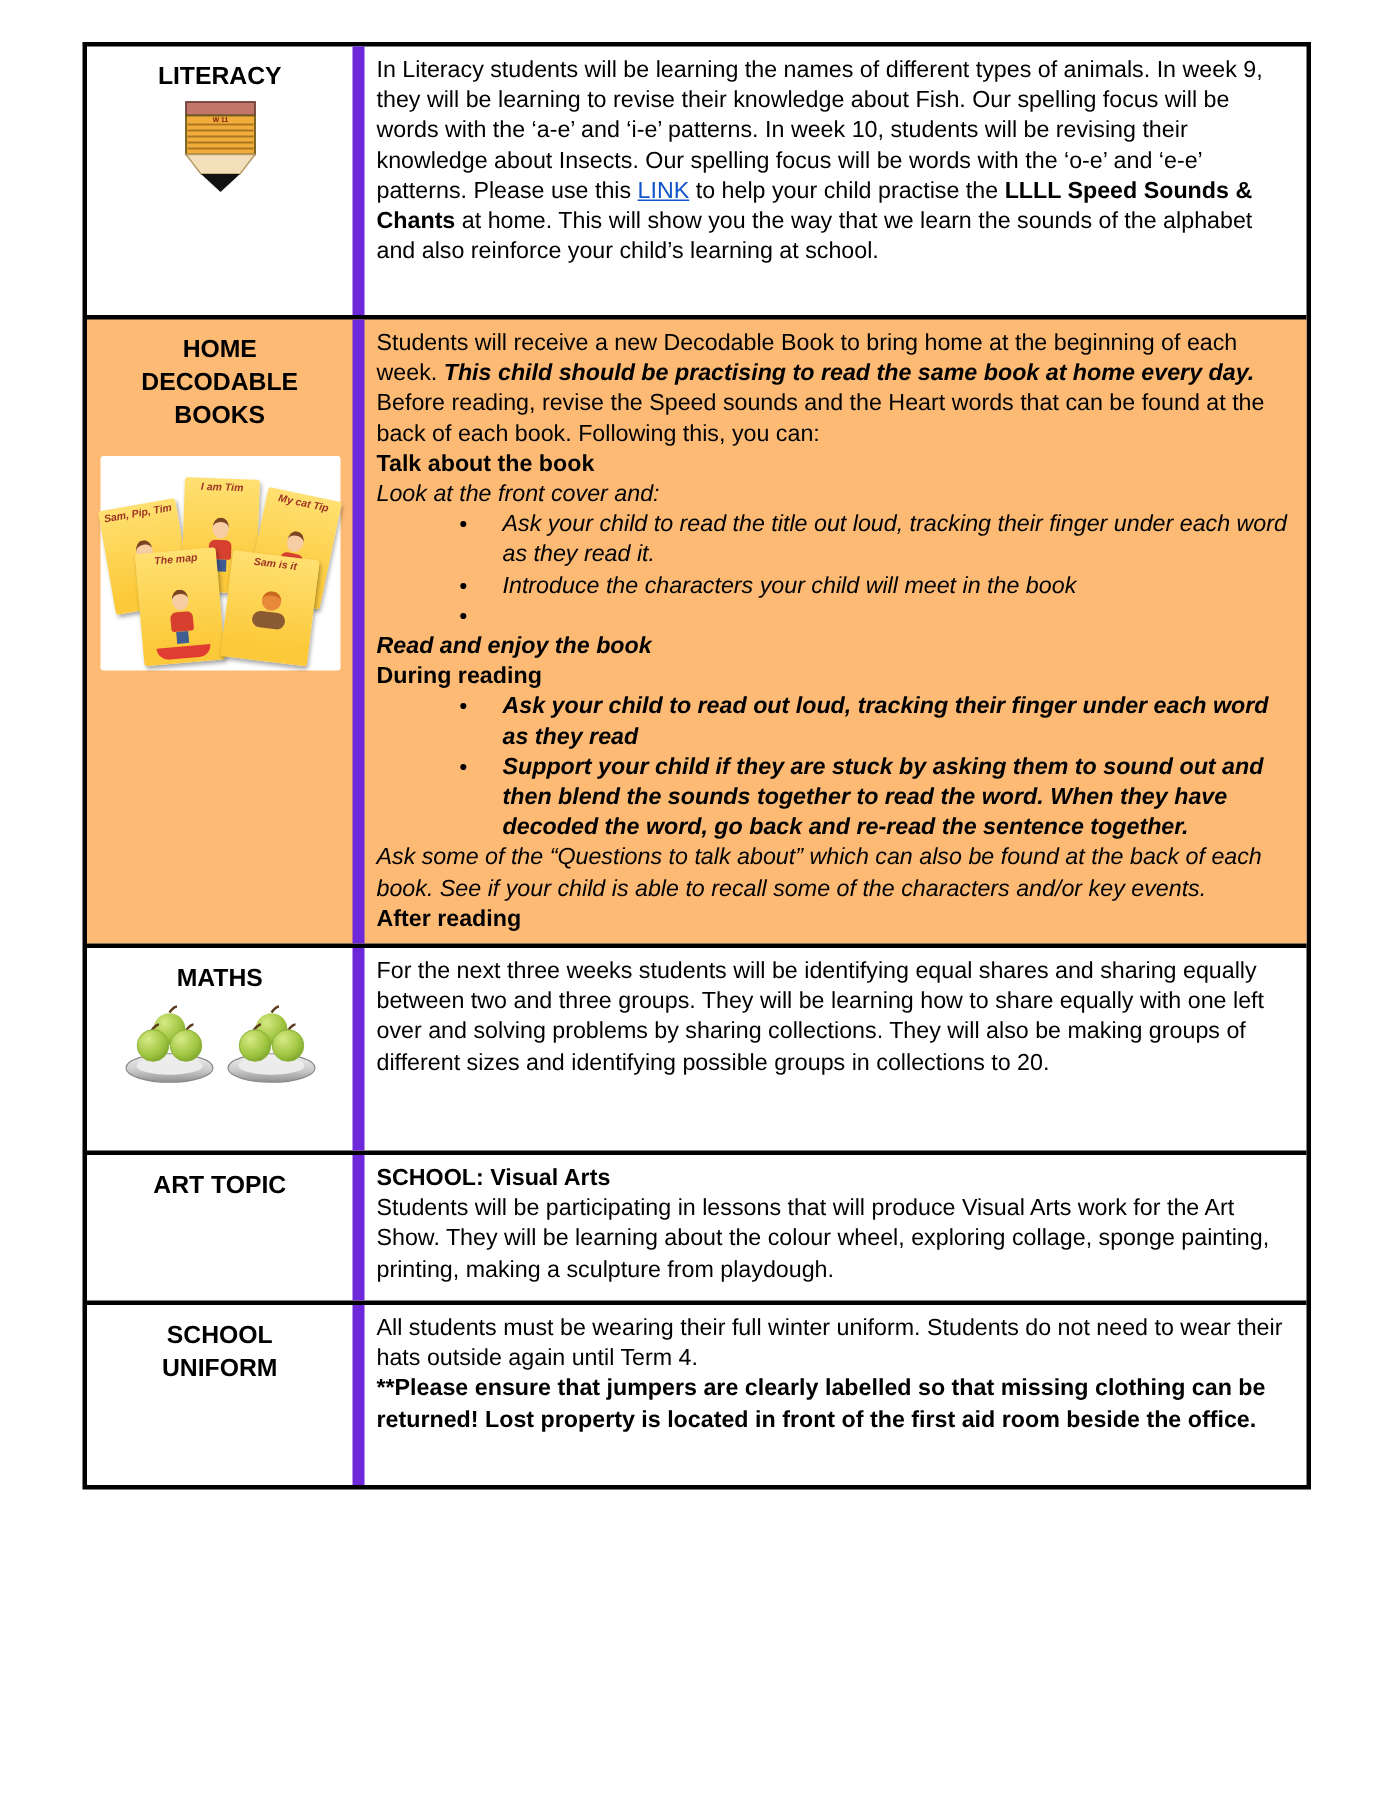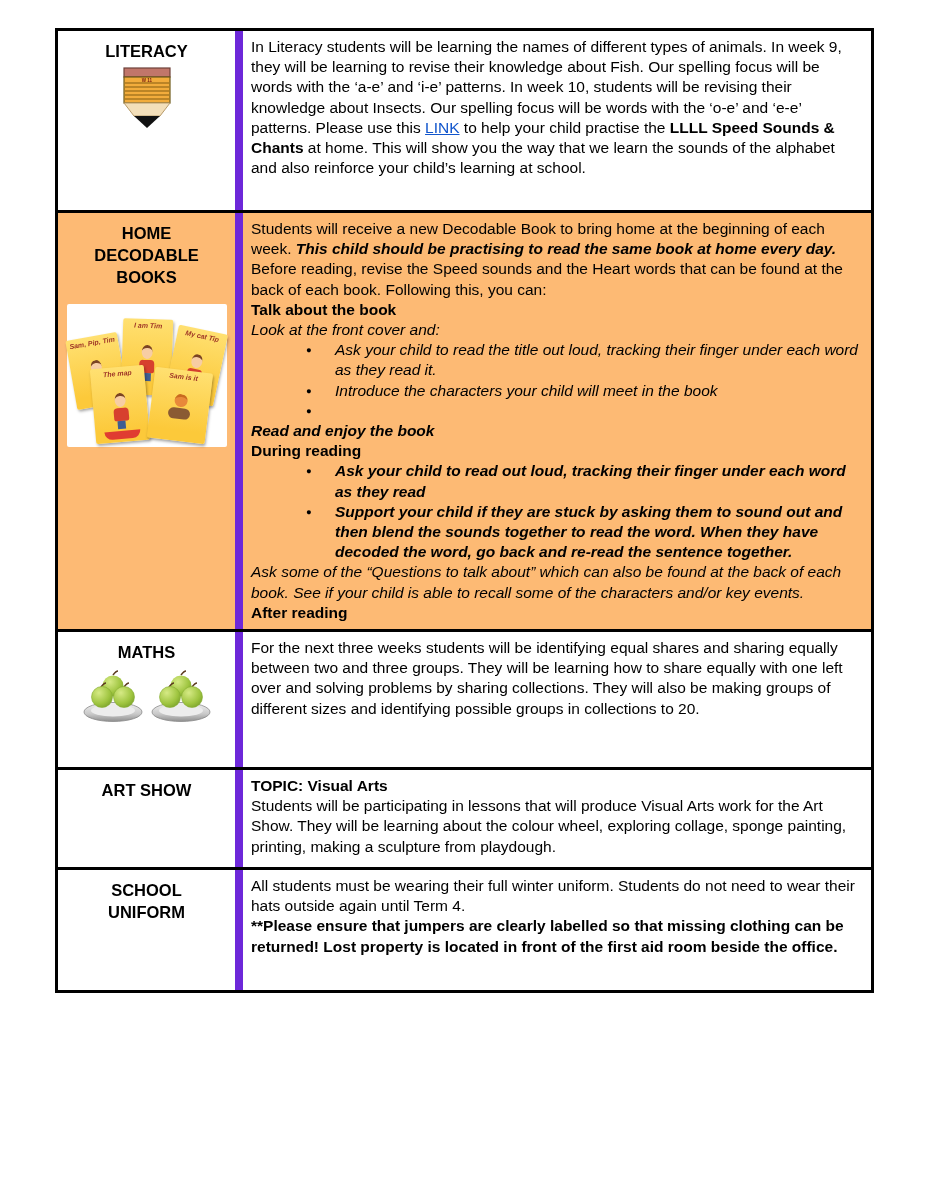--- a/index.html
+++ b/index.html
@@ -213,24 +213,24 @@
         </svg>
       </div>
     </div>
     <div class="cell body">
         <div class="para"><span class="ptext"><span>For the next three weeks students will be identifying equal shares and sharing equally between two and three groups. They will be learning how to share equally with one left over and solving problems by sharing collections. They will also be making groups of different sizes and identifying possible groups in collections to 20.</span></span></div>
       </div>
   </section>
 
   <section class="row r4">
     <div class="cell head">
-      <div class="head-label">ART SHOW</div>
-    </div>
-    <div class="cell body">
-        <div class="para"><span class="ptext"><span class="rb">TOPIC: Visual Arts</span></span></div>
+      <div class="head-label">ART TOPIC</div>
+    </div>
+    <div class="cell body">
+        <div class="para"><span class="ptext"><span class="rb">SCHOOL: Visual Arts</span></span></div>
         <div class="para"><span class="ptext"><span>Students will be participating in lessons that will produce Visual Arts work for the Art Show. They will be learning about the colour wheel, exploring collage, sponge painting, printing, making a sculpture from playdough.</span></span></div>
       </div>
   </section>
 
   <section class="row r5">
     <div class="cell head">
       <div class="head-label">SCHOOL
 UNIFORM</div>
     </div>
     <div class="cell body">

